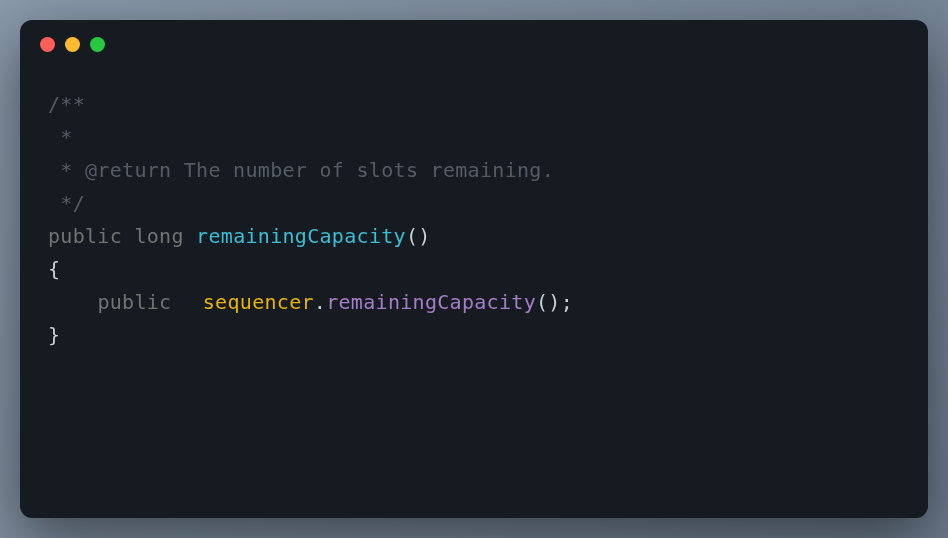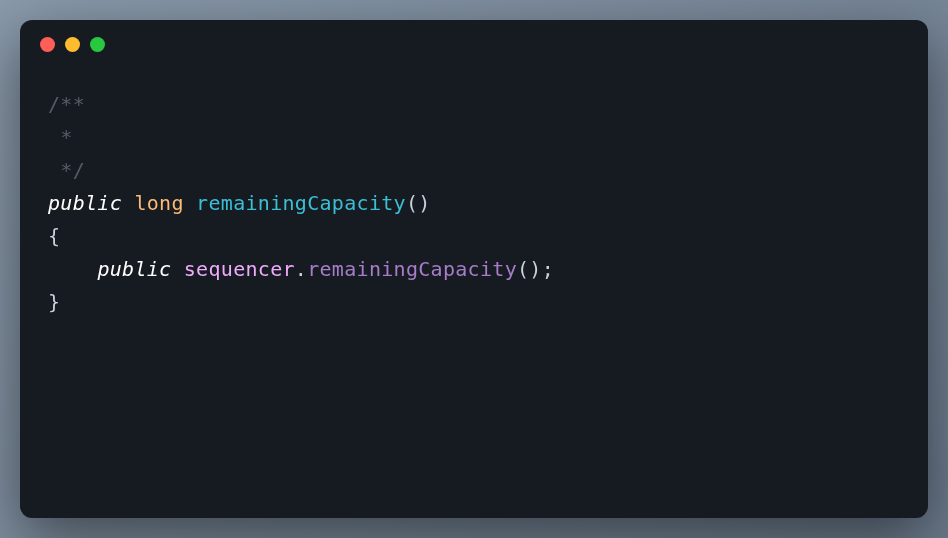--- a/index.html
+++ b/index.html
@@ -61,38 +61,38 @@
       font-size: 20px;
       line-height: 1.65;
       letter-spacing: 0.3px;
     }
     
     .comment {
       color: #555c66;
     }
     
     .keyword {
-      color: #ffffff;
-      font-style: italic;
+      color: #737373;
     }
     
     .type {
-      color: #fdba74;
+      color: #737373;
     }
     
     .method-name {
       color: #3abfd5;
     }
     
     .method-call {
       color: #a77cc8;
     }
     
     .identifier {
-      color: #f0abfc;
+      color: #eab308;
+      margin-left: 19px;
     }
     
     .punct {
       color: #c9d1d9;
     }
     
     .brace {
       color: #c9d1d9;
     }
     
@@ -105,19 +105,20 @@
 
 <div class="window">
   <div class="titlebar">
     <div class="traffic-light red"></div>
     <div class="traffic-light yellow"></div>
     <div class="traffic-light green"></div>
   </div>
   <div class="code-area">
     <div class="code-line comment">/**</div>
     <div class="code-line comment"> *</div>
+    <div class="code-line comment"><span> * </span><span>@return The number of slots remaining.</span></div>
     <div class="code-line comment"> */</div>
     <div class="code-line"><span class="keyword">public</span><span> </span><span class="type">long</span><span> </span><span class="method-name">remainingCapacity</span><span class="punct">()</span></div>
     <div class="code-line brace">{</div>
     <div class="code-line"><span>    </span><span class="keyword">public</span><span> </span><span class="identifier">sequencer</span><span class="punct">.</span><span class="method-call">remainingCapacity</span><span class="punct">();</span></div>
     <div class="code-line brace">}</div>
   </div>
 </div>
 
 </body></html>

